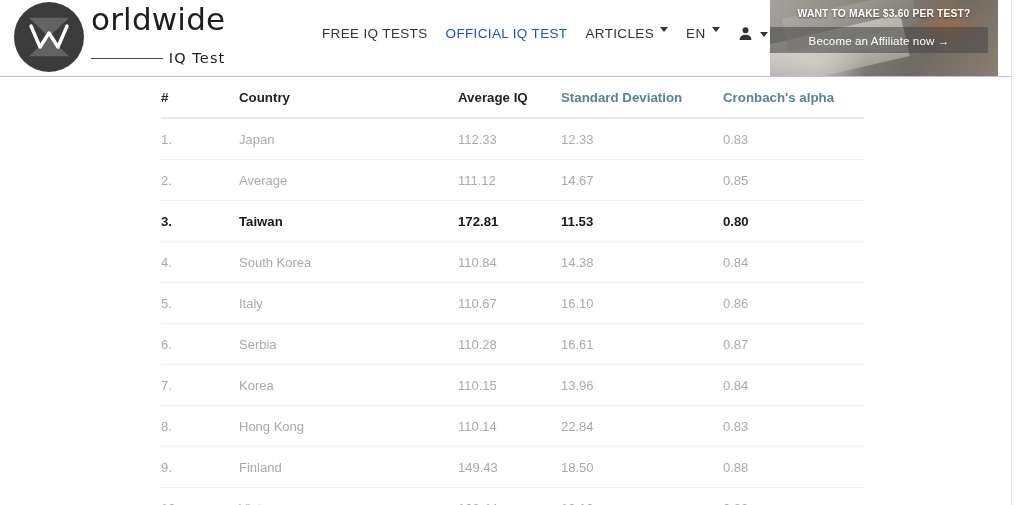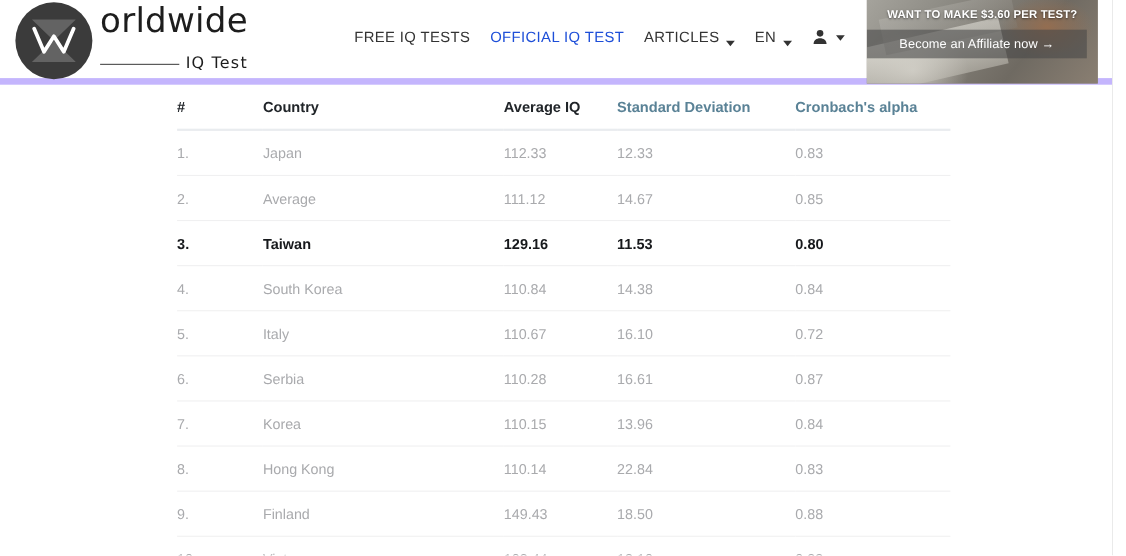--- a/index.html
+++ b/index.html
@@ -10,21 +10,21 @@
     overflow: hidden;
   }
   .page { position: relative; width: 1024px; height: 505px; background:#fff; }
 
   
   .header {
     position: relative;
     height: 77px;
     width: 1011px;
     background: #ffffff;
-    border-bottom: 6px solid #c4b5fd;
+    border-bottom: 1px solid #c4b5fd;
   }
 
   
   .logo-wrap {
     position: absolute; left: 14px; top: 2px;
     display: flex; align-items: center;
   }
   .logo-mark {
     position: relative;
     width: 70px; height: 70px; border-radius: 50%;
@@ -55,36 +55,36 @@
   }
 
   
   .nav {
     position: absolute; left: 322px; top: 26px;
     display: flex; align-items: center; gap: 0;
     font-size: 13.5px; letter-spacing: .35px;
   }
   .nav-item {
     color: #333333; text-decoration: none; white-space: nowrap;
-    display: flex; align-items: flex-end; gap: 4px; cursor: pointer;
+    display: flex; align-items: flex-start; gap: 4px; cursor: pointer;
     padding: 0 9px;
   }
   .nav-item:first-child { padding-left: 0; }
   .nav-item.active { color: #1d4ed8; }
   .caret {
     display: inline-block; width: 0; height: 0;
     border-left: 4px solid transparent; border-right: 4px solid transparent;
     border-top: 5px solid currentColor; margin-left: 2px; position: relative; top: 1px;
   }
   .nav-user { padding: 0 9px; display: flex; align-items: center; gap: 5px; color:#333; cursor: pointer;}
 
   
   .banner {
     position: absolute; right: 13px; top: 0;
-    width: 210px; height: 76px;
+    width: 228px; height: 76px;
     overflow: hidden;
     background: #8b8378;
     cursor: pointer;
   }
   .banner-photo {
     position: absolute; inset: 0;
     background:
       radial-gradient(ellipse 60px 40px at 78% 32%, rgba(150,110,80,.95), rgba(120,85,60,0) 70%),
       radial-gradient(ellipse 70px 50px at 20% 85%, rgba(215,212,205,.85), rgba(200,196,188,0) 72%),
       linear-gradient(128deg,#a5a39c 0%,#8d8b84 28%,#7e7a72 48%,#6f6a62 68%,#8a7f72 100%);
@@ -245,37 +245,37 @@
           <tr>
             <td>2.</td>
             <td>Average</td>
             <td>111.12</td>
             <td>14.67</td>
             <td>0.85</td>
           </tr>
           <tr class="highlight">
             <td>3.</td>
             <td>Taiwan</td>
-            <td>129.16</td>
+            <td>172.81</td>
             <td>11.53</td>
             <td>0.80</td>
           </tr>
           <tr>
             <td>4.</td>
             <td>South Korea</td>
             <td>110.84</td>
             <td>14.38</td>
             <td>0.84</td>
           </tr>
           <tr>
             <td>5.</td>
             <td>Italy</td>
             <td>110.67</td>
             <td>16.10</td>
-            <td>0.72</td>
+            <td>0.86</td>
           </tr>
           <tr>
             <td>6.</td>
             <td>Serbia</td>
             <td>110.28</td>
             <td>16.61</td>
             <td>0.87</td>
           </tr>
           <tr>
             <td>7.</td>

